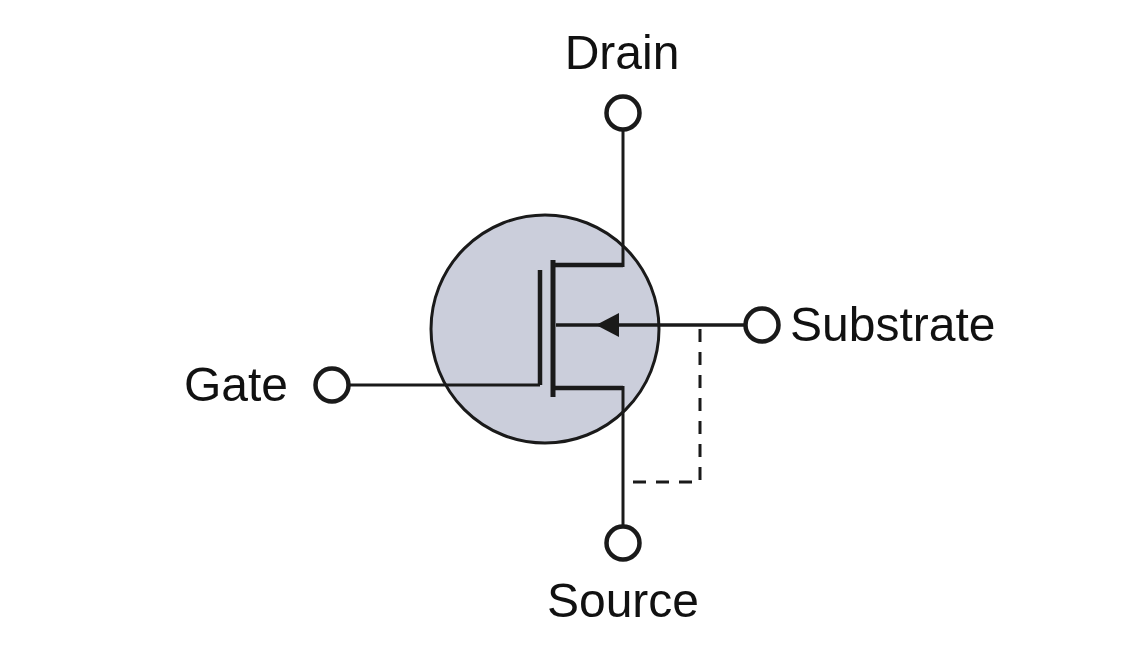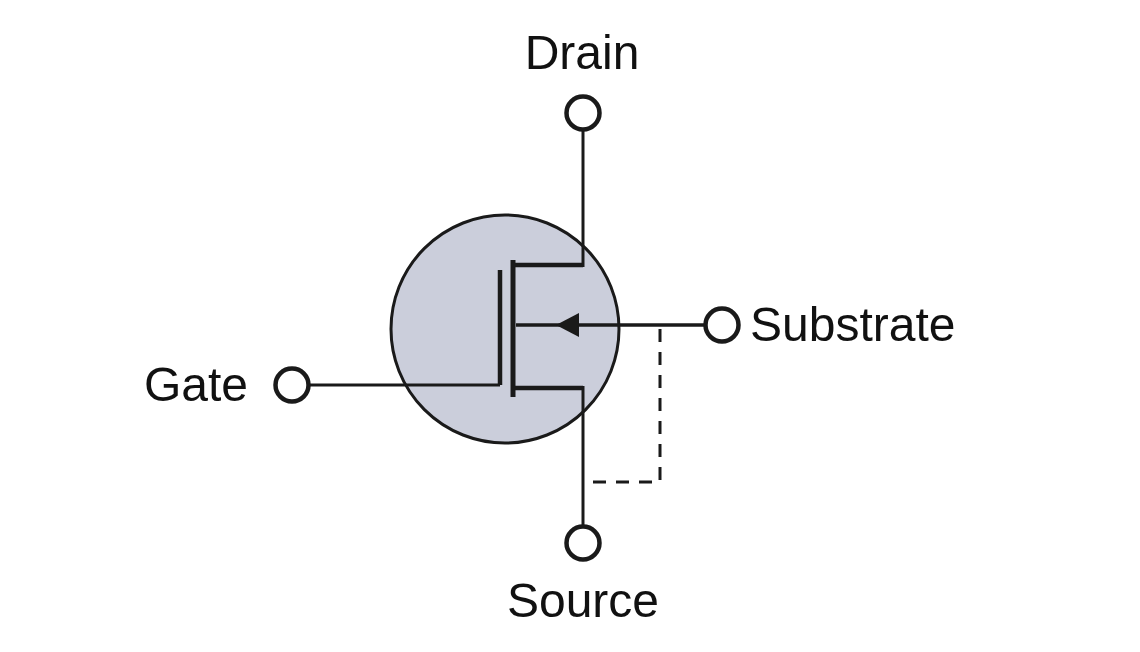--- a/index.html
+++ b/index.html
@@ -8,20 +8,21 @@
     background: #ffffff;
     width: 1140px;
     height: 652px;
     overflow: hidden;
   }
   .stage {
     position: relative;
     width: 918px;
     height: 652px;
     background: #ffffff;
+    padding-left: 40px;
   }
   svg {
     display: block;
   }
   .terminal-label {
     font-family: "Liberation Sans", "DejaVu Sans", sans-serif;
     font-size: 48px;
     font-weight: 400;
   }
 </style>

